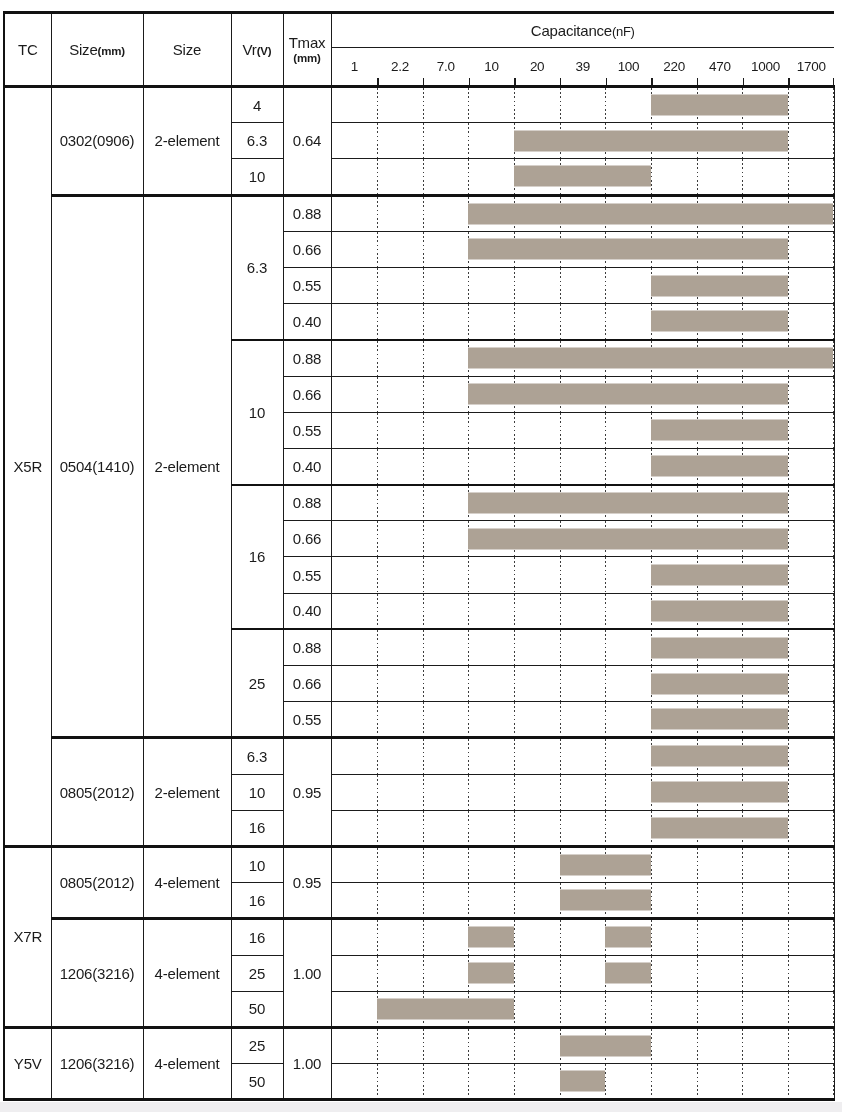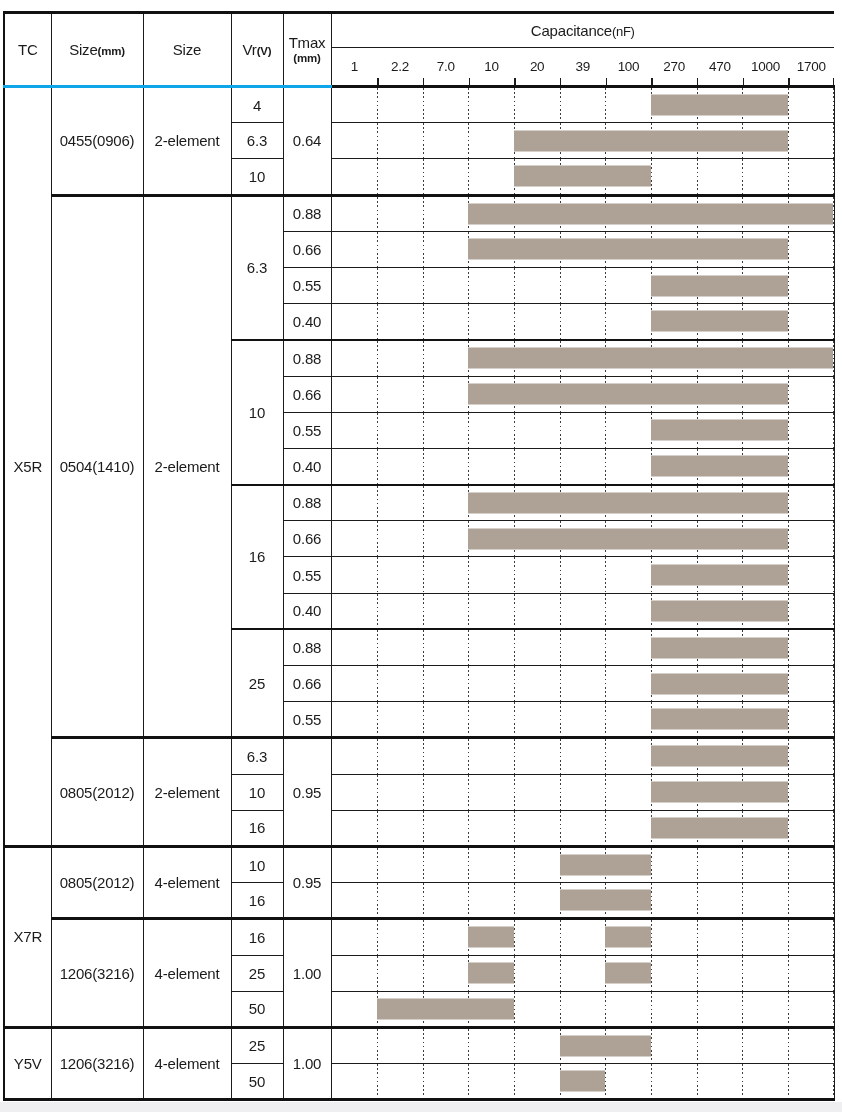--- a/index.html
+++ b/index.html
@@ -26,21 +26,21 @@
     font-weight:normal;
     font-size:15px;
     letter-spacing:-0.2px;
     overflow:hidden;
   }
   table.spec{border-top:3px solid #111;border-left:2px solid #111;border-bottom:3px solid #111;border-right:none;}
   
   thead th{font-weight:bold;}
   thead tr.h1 th{height:33px;}
   thead tr.h2 th{height:37px;}
-  thead th.rs{border-bottom:3px solid #0ea5e9;}
+  thead th.rs{border-bottom:1px solid #0ea5e9;}
   thead th.capcell{border-bottom:1.4px solid #1b1b1b;border-right:none;}
   thead th.tickcell{border-bottom:3px solid #111;border-right:none;font-weight:normal;}
   .unit{font-size:11.5px;font-weight:bold;}
   .cap-unit{font-size:13px;font-weight:normal;letter-spacing:-0.3px;}
   .tmax-head{line-height:1.15;}
   
   tbody tr{height:36.2px;}
   tbody td{background:#fff;}
   tr.section-top td{border-top:3px solid #111;}
   tr.group-top td{border-top:3px solid #111;}
@@ -95,21 +95,21 @@
         <th class="tickcell">
           <div class="cell-wrap">
               <div class="tick-wrap" id="tick-row">
                 <span class="tick-label">1</span>
                 <span class="tick-label">2.2</span>
                 <span class="tick-label">7.0</span>
                 <span class="tick-label">10</span>
                 <span class="tick-label">20</span>
                 <span class="tick-label">39</span>
                 <span class="tick-label">100</span>
-                <span class="tick-label">270</span>
+                <span class="tick-label">220</span>
                 <span class="tick-label">470</span>
                 <span class="tick-label">1000</span>
                 <span class="tick-label">1700</span>
                 <div class="tick-mark" style="left: calc(9.09091%);"></div>
                 <div class="tick-mark" style="left: calc(18.1818%);"></div>
                 <div class="tick-mark" style="left: calc(27.2727%);"></div>
                 <div class="tick-mark" style="left: calc(36.3636%);"></div>
                 <div class="tick-mark" style="left: calc(45.4545%);"></div>
                 <div class="tick-mark" style="left: calc(54.5455%);"></div>
                 <div class="tick-mark" style="left: calc(63.6364%);"></div>
@@ -118,21 +118,21 @@
                 <div class="tick-mark" style="left: calc(90.9091%);"></div>
                 <div class="tick-mark" style="left: calc(100% - 1.5px);"></div>
               </div>
             </div>
         </th>
       </tr>
     </thead>
     <tbody id="tbody">
         <tr class="section-top">
           <td rowspan="21">X5R</td>
-          <td rowspan="3">0455(0906)</td>
+          <td rowspan="3">0302(0906)</td>
           <td rowspan="3">2-element</td>
           <td>4</td>
           <td rowspan="3">0.64</td>
           <td class="chart-cell">
             <div class="chart-wrap">
               <div class="grid-line" style="left: calc(9.09091%);"></div>
               <div class="grid-line" style="left: calc(18.1818%);"></div>
               <div class="grid-line" style="left: calc(27.2727%);"></div>
               <div class="grid-line" style="left: calc(36.3636%);"></div>
               <div class="grid-line" style="left: calc(45.4545%);"></div>

